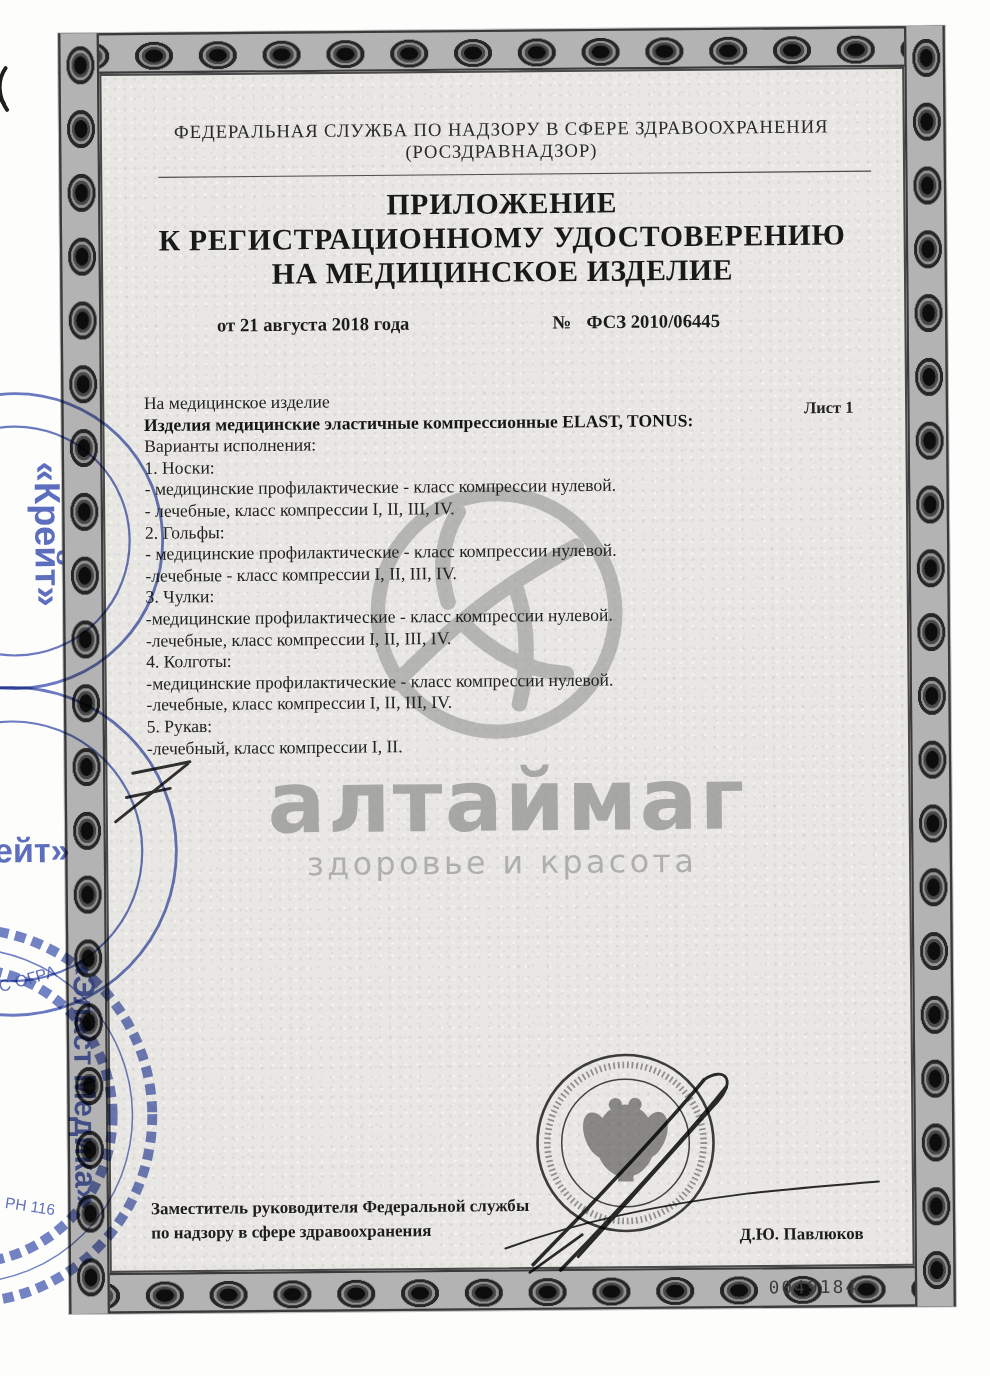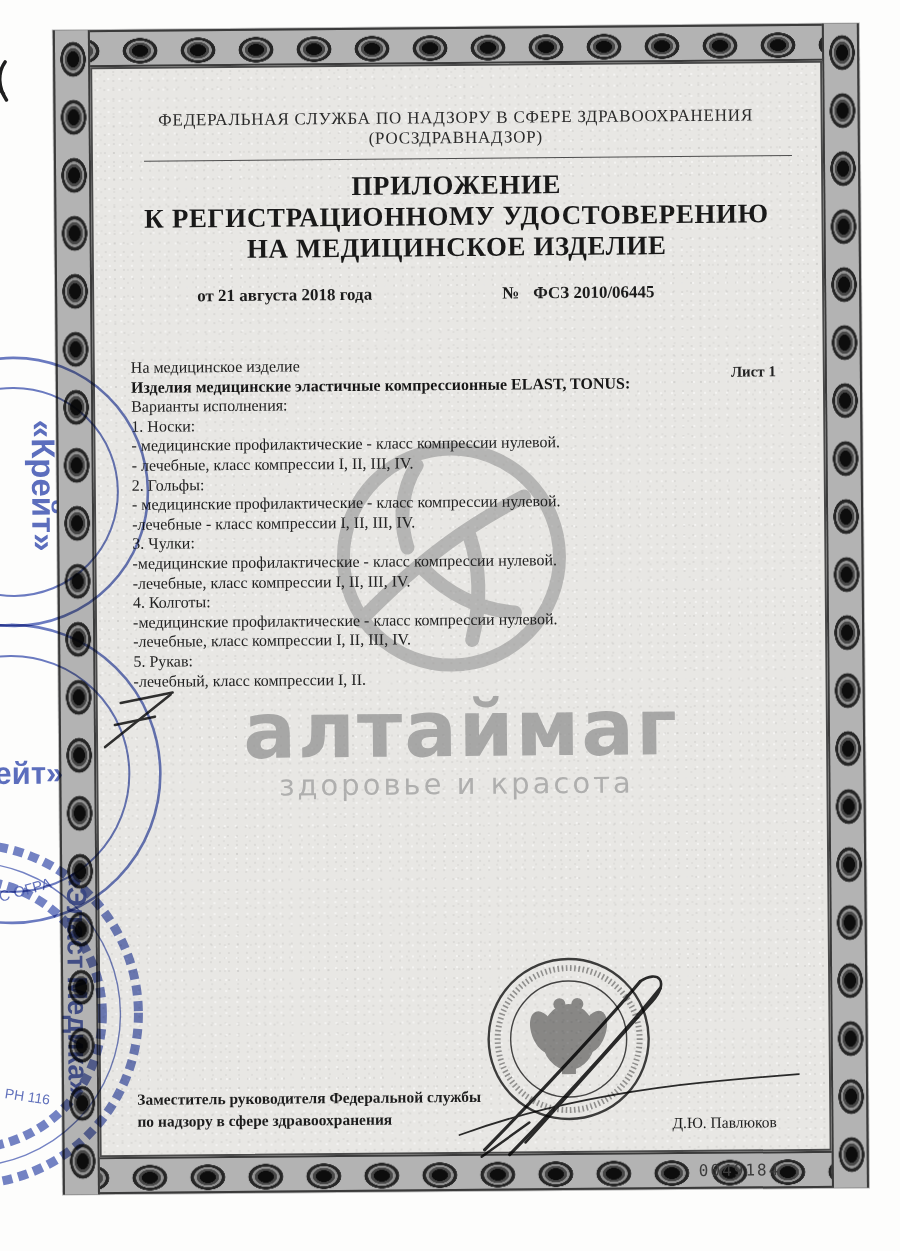--- a/index.html
+++ b/index.html
@@ -35,21 +35,21 @@
   .hr-line{position:absolute;left:148px;top:158px;width:648px;height:0;border-top:1.4px solid #4e4e4e;z-index:3;}
   .title-block{top:170px;font-weight:bold;font-size:27px;line-height:31px;letter-spacing:0.6px;color:#191919;}
   .meta-date{position:absolute;left:200px;top:284px;font-weight:bold;font-size:17px;color:#1c1c1c;}
   .meta-num{position:absolute;left:505px;top:284px;font-weight:bold;font-size:17px;color:#1c1c1c;}
   .meta-num .gap{display:inline-block;width:14px;}
   .sheet{position:absolute;left:733px;top:322px;font-weight:bold;font-size:15px;color:#222;margin-top:44px;}
   .body-block{left:133px;top:355px;width:560px;font-size:16px;line-height:19.6px;color:#222;}
   .bline{white-space:nowrap;}
   .bline.bold{font-weight:bold;color:#161616;}
   .signoff{left:133px;top:1086px;font-weight:bold;font-size:15.5px;line-height:22px;color:#1d1d1d;}
-  .signer{position:absolute;left:668px;top:1116px;font-weight:normal;font-size:15.5px;color:#1c1c1c;z-index:3;}
+  .signer{position:absolute;left:668px;top:1116px;font-weight:bold;font-size:15.5px;color:#1c1c1c;z-index:3;}
   .formnum{position:absolute;left:694px;top:1163px;font-family:"DejaVu Sans Mono",monospace;font-size:16px;letter-spacing:2px;color:#3c3c3c;z-index:3;}
 
   
   .wm{position:absolute;z-index:1;color:#8f8f8f;font-family:"DejaVu Sans",sans-serif;text-align:center;}
   .wm-brand{left:95px;width:730px;top:684px;font-size:78px;font-weight:bold;letter-spacing:2px;opacity:0.72;}
   .wm-tagline{left:95px;width:720px;top:767px;font-size:29px;letter-spacing:3px;color:#9d9d9d;opacity:0.75;}
   .wm-logo{position:absolute;left:330px;top:435px;z-index:1;opacity:0.55;}
 
   
   .ink{position:absolute;z-index:5;mix-blend-mode:multiply;}

